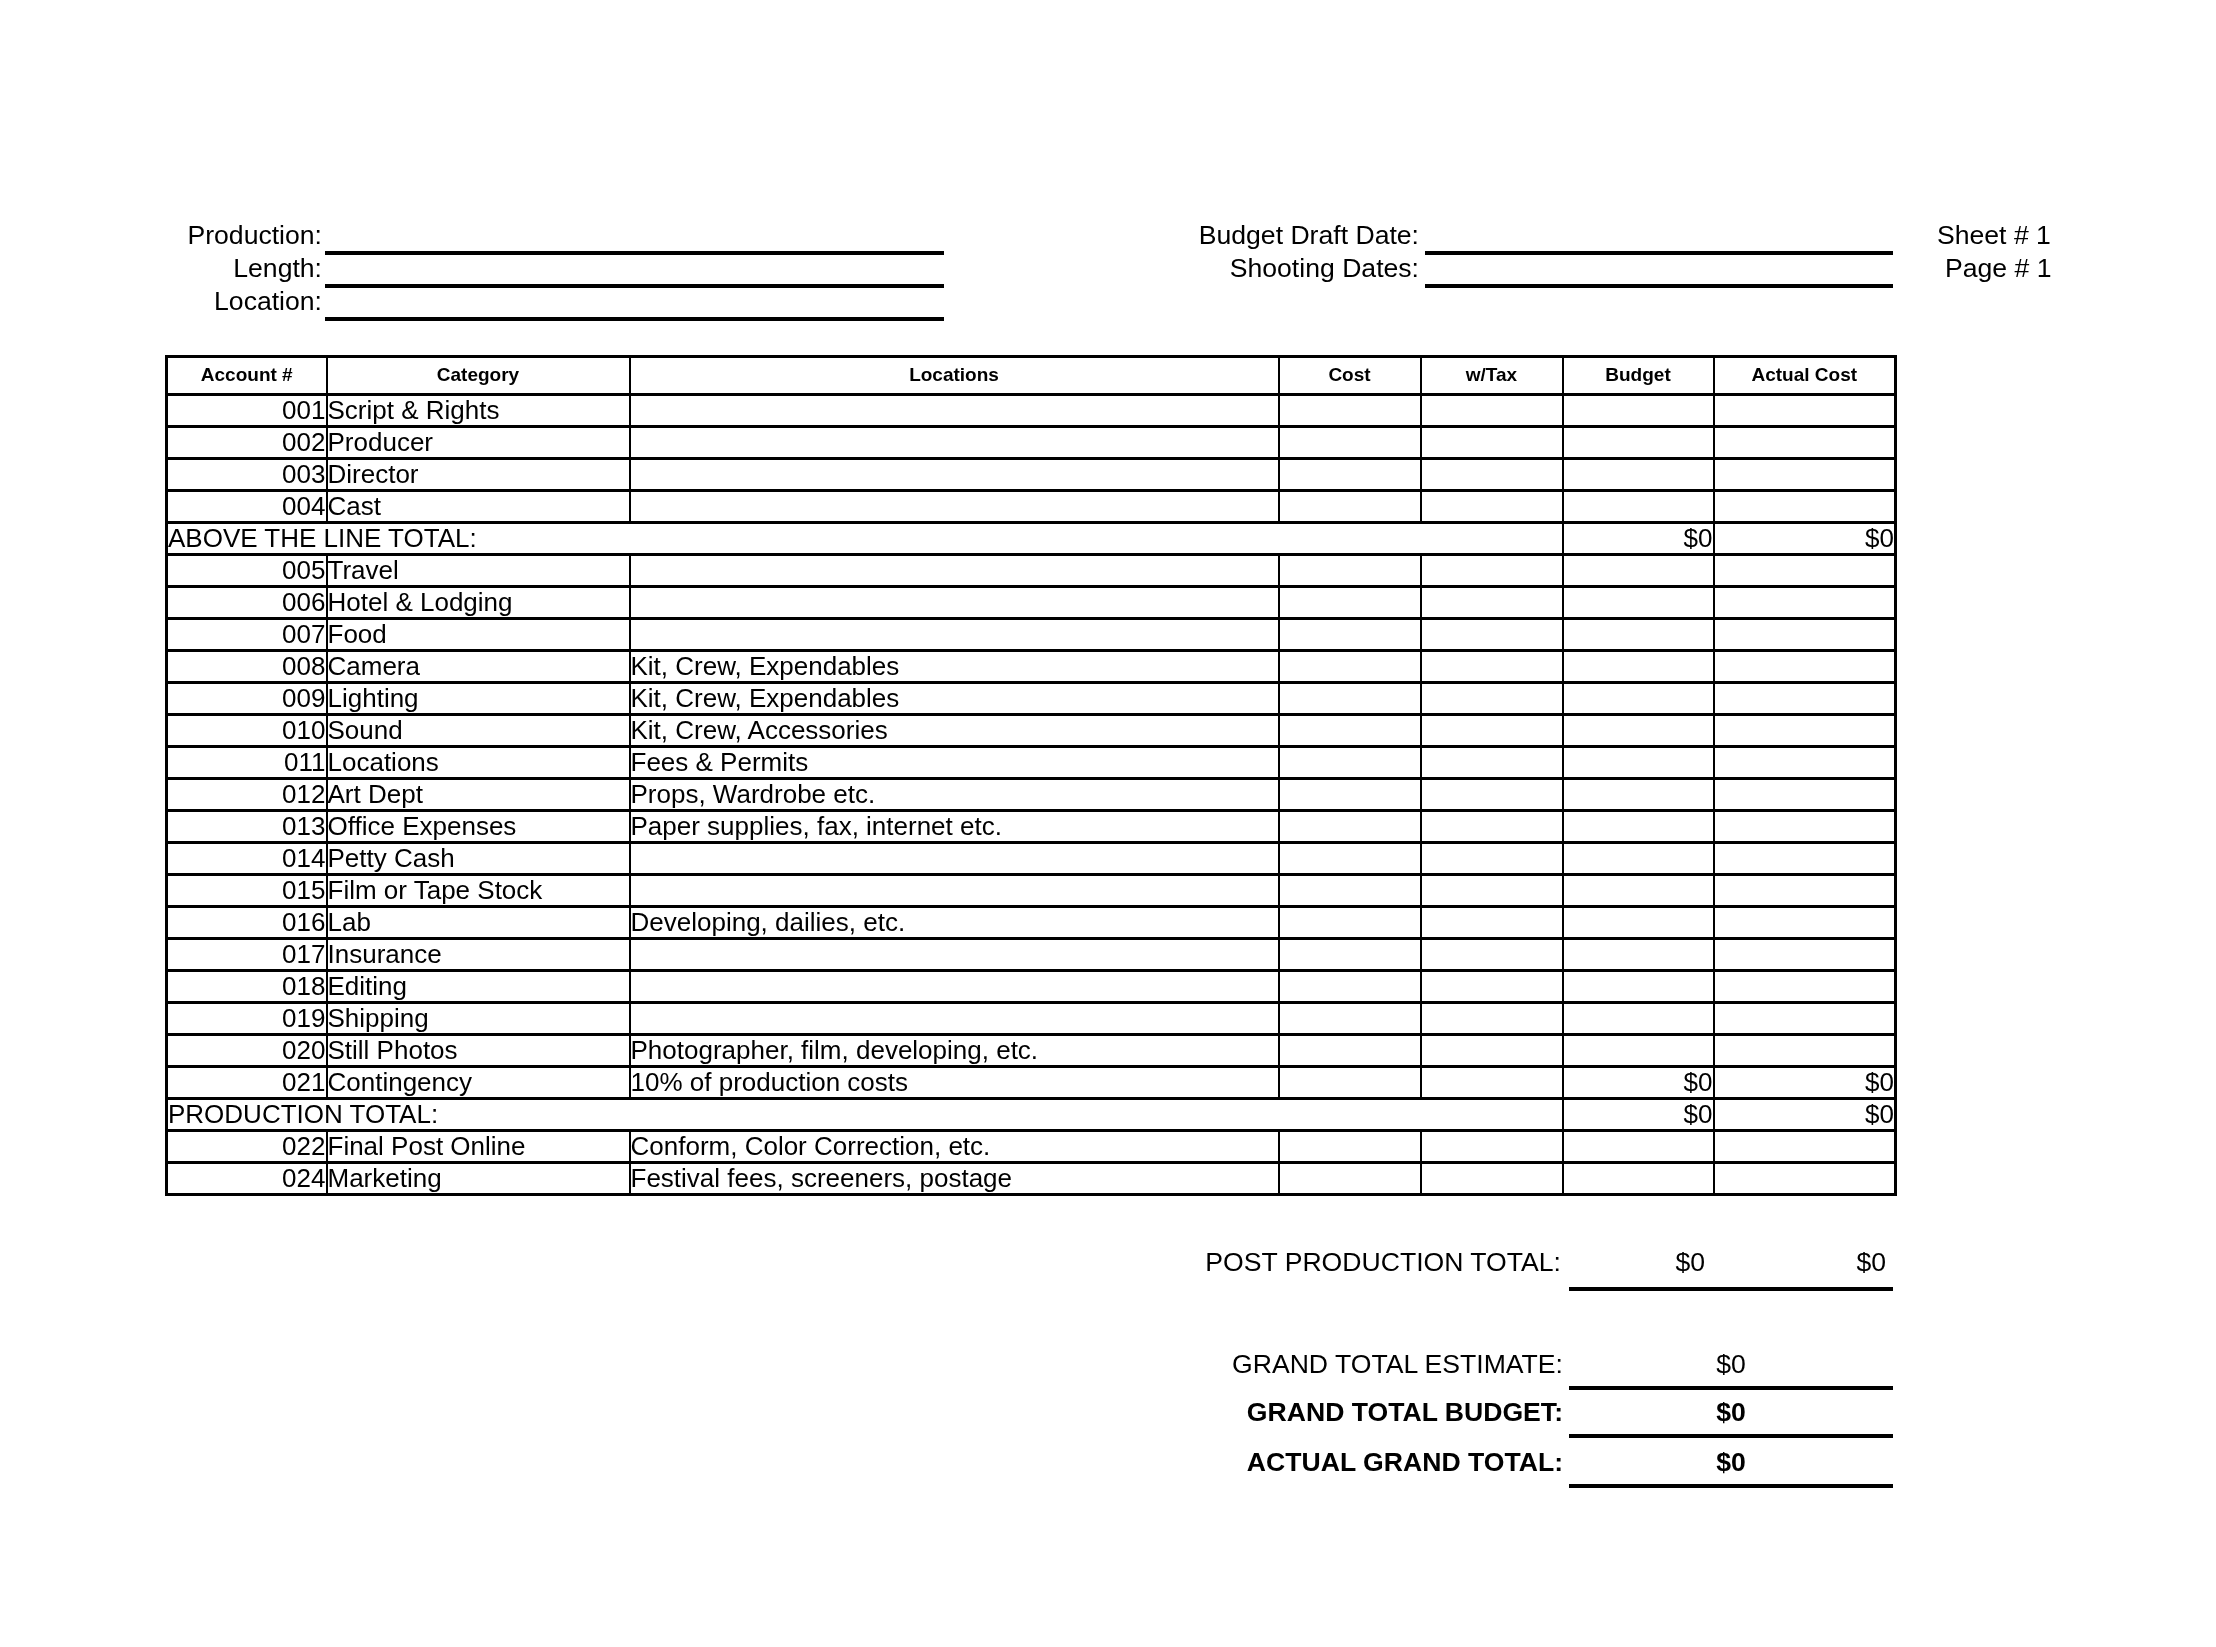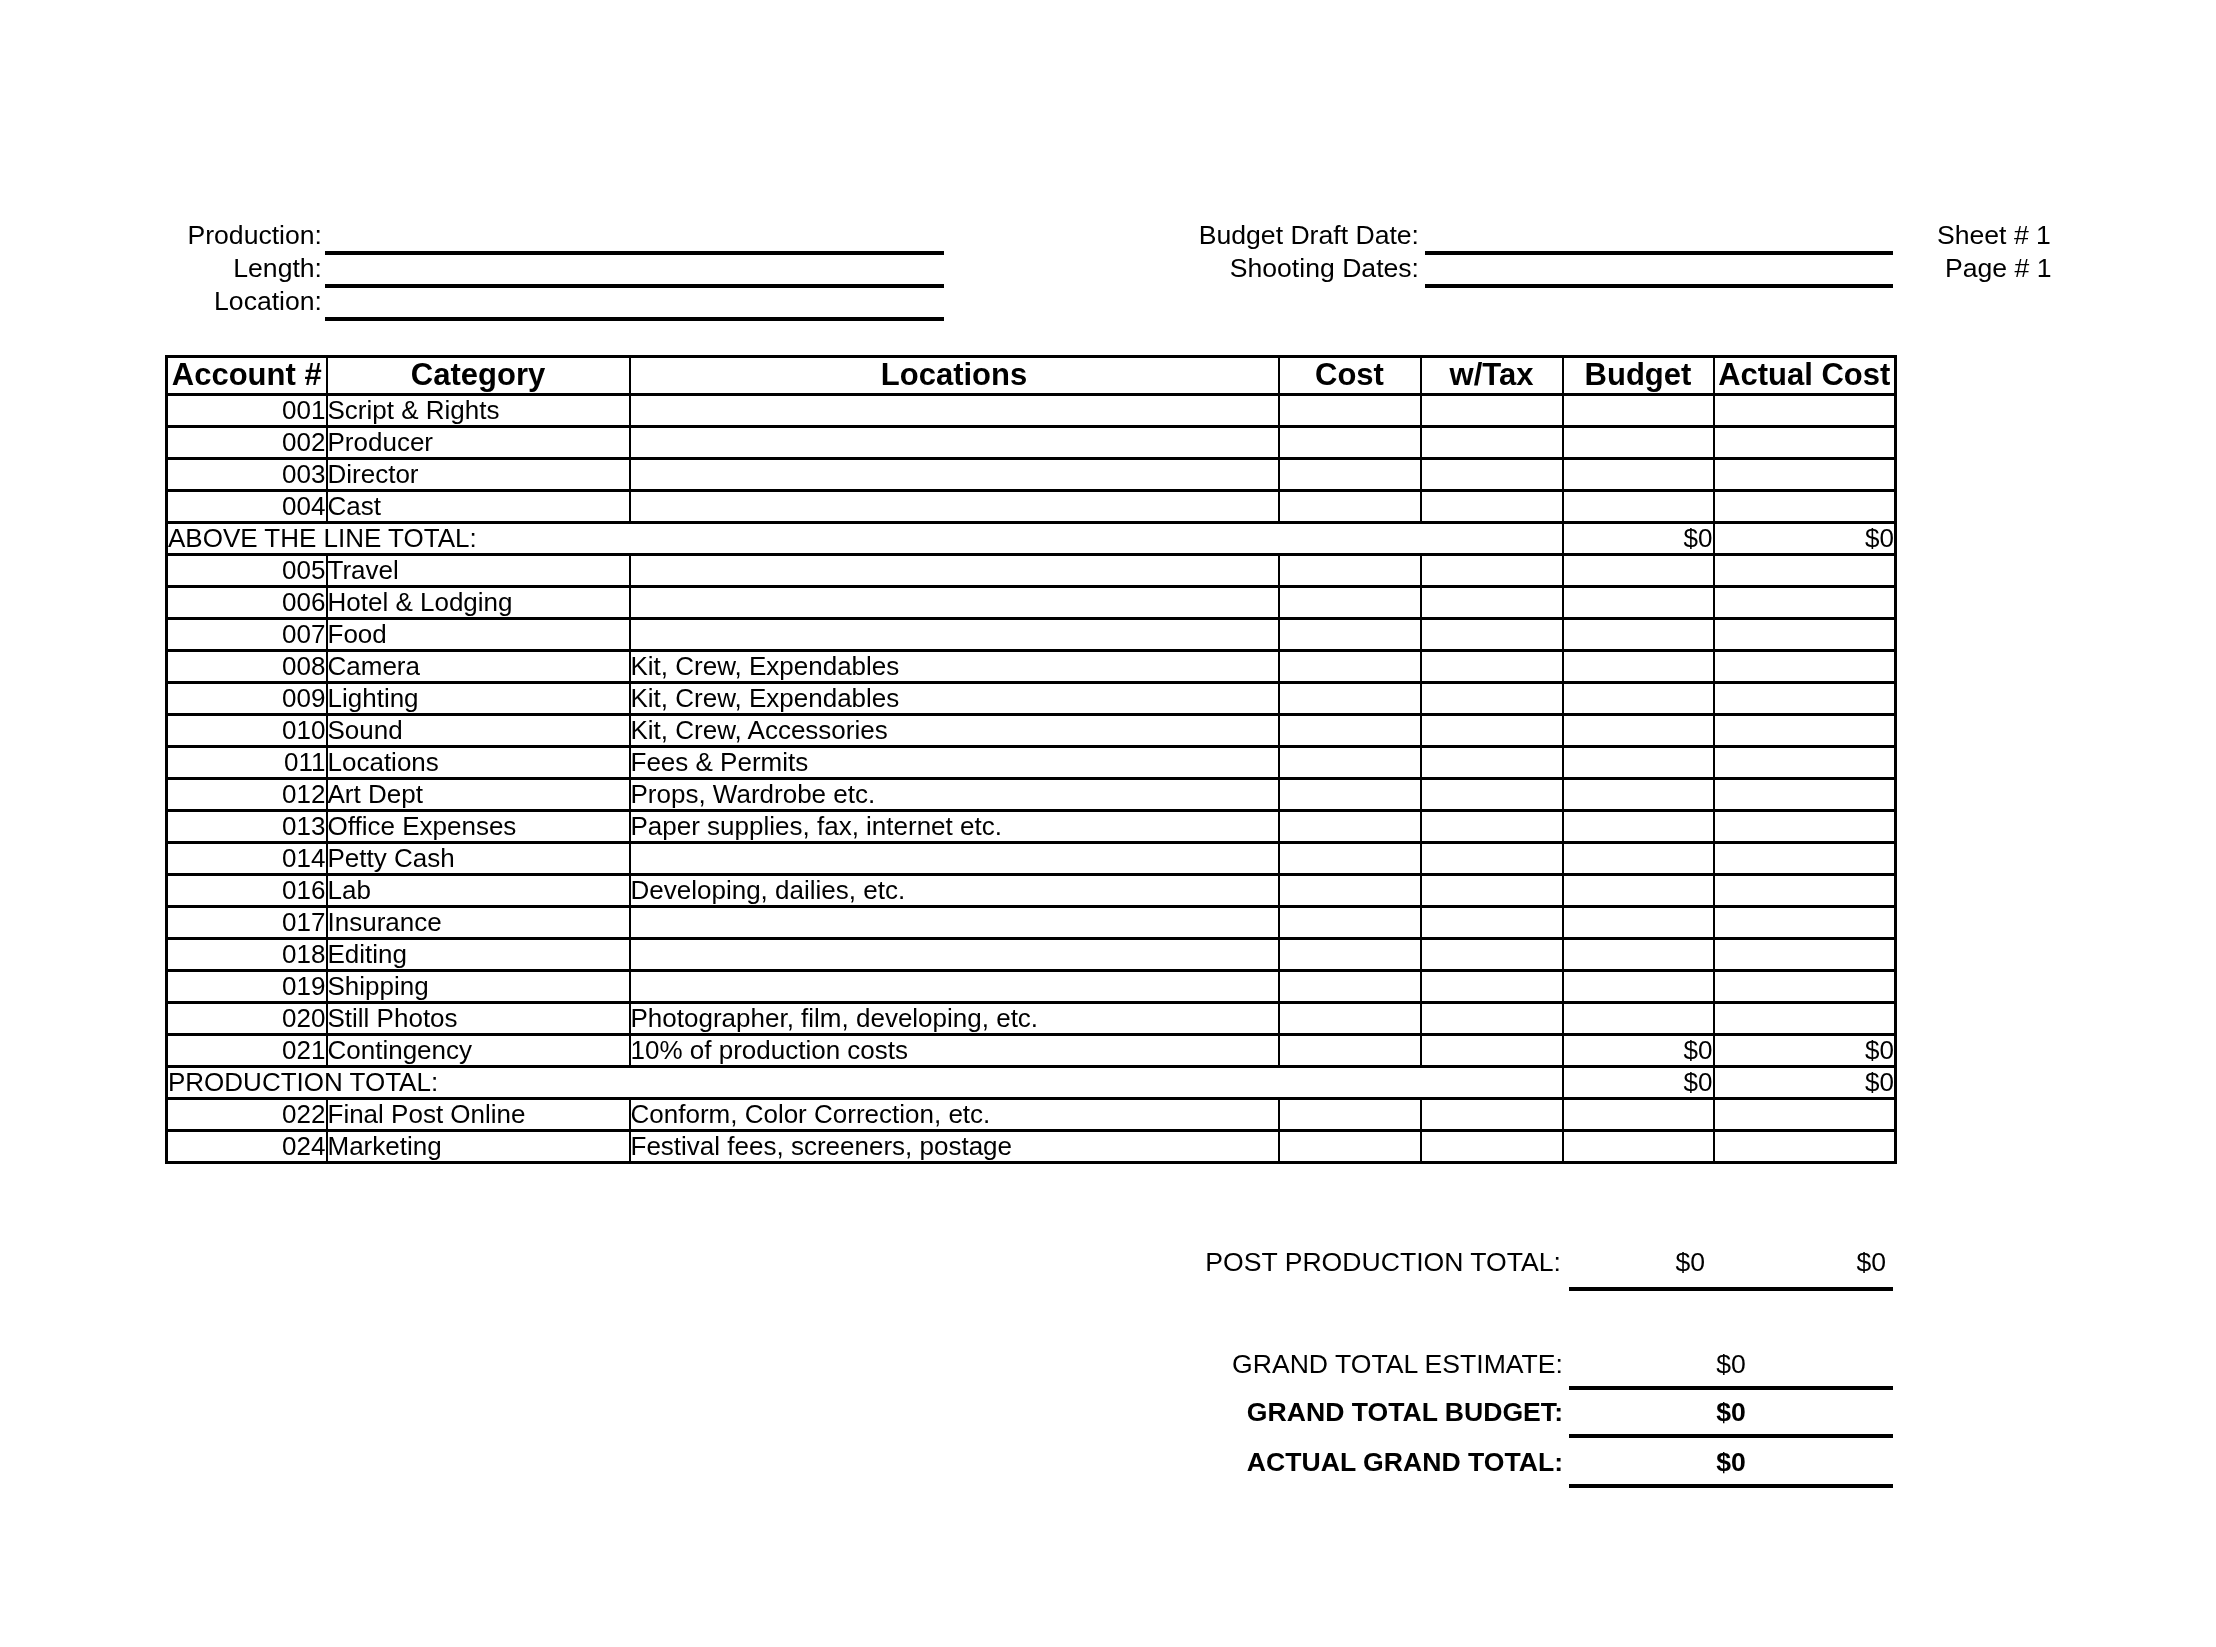--- a/index.html
+++ b/index.html
@@ -31,21 +31,21 @@
     border-bottom:3.5px solid #000;
     font-size:26px;
     line-height:26.6px;
     padding:0;
     overflow:hidden;
     white-space:nowrap;
     vertical-align:middle;
   }
   #budget-table th {
     height:35px;
-    font-size:31px;
+    font-size:19px;
     font-weight:bold;
     text-align:center;
   }
   #budget-table td { height:29px; }
   td.c-account { text-align:right; padding-right:8.9px; }
   td.c-category { text-align:left; padding-left:7px; }
   td.c-specifics { text-align:left; padding-left:7px; }
   td.c-money { text-align:right; padding-right:7px; }
   tr.total-row td { border-left:none; border-right:none; }
   td.t-label { text-align:left; padding-right:5.3px; }
@@ -227,20 +227,29 @@
           <tr>
             <td class="c-account">014</td>
             <td class="c-category">Petty Cash</td>
             <td class="c-specifics"></td>
             <td class="c-money"></td>
             <td class="c-money"></td>
             <td class="c-money"></td>
             <td class="c-money"></td>
           </tr>
           <tr>
+            <td class="c-account">015</td>
+            <td class="c-category">Film or Tape Stock</td>
+            <td class="c-specifics"></td>
+            <td class="c-money"></td>
+            <td class="c-money"></td>
+            <td class="c-money"></td>
+            <td class="c-money"></td>
+          </tr>
+          <tr>
             <td class="c-account">016</td>
             <td class="c-category">Lab</td>
             <td class="c-specifics">Developing, dailies, etc.</td>
             <td class="c-money"></td>
             <td class="c-money"></td>
             <td class="c-money"></td>
             <td class="c-money"></td>
           </tr>
           <tr>
             <td class="c-account">017</td>

